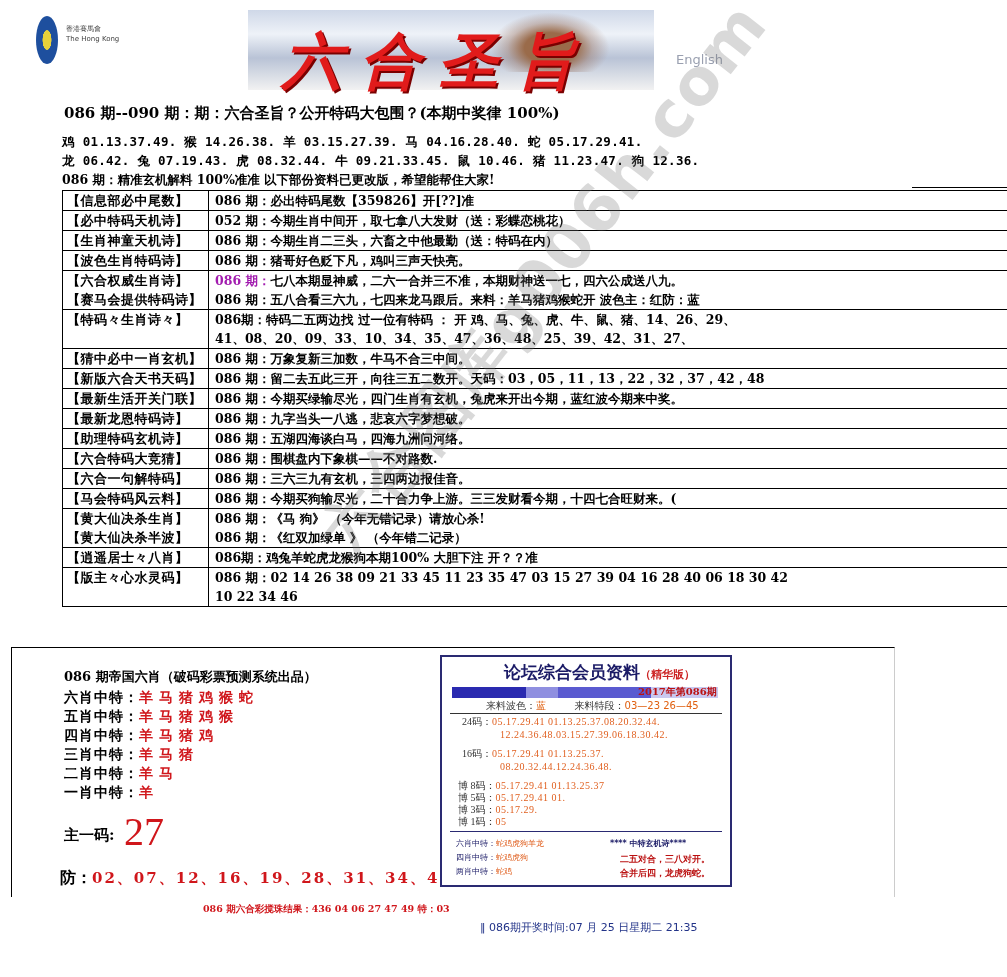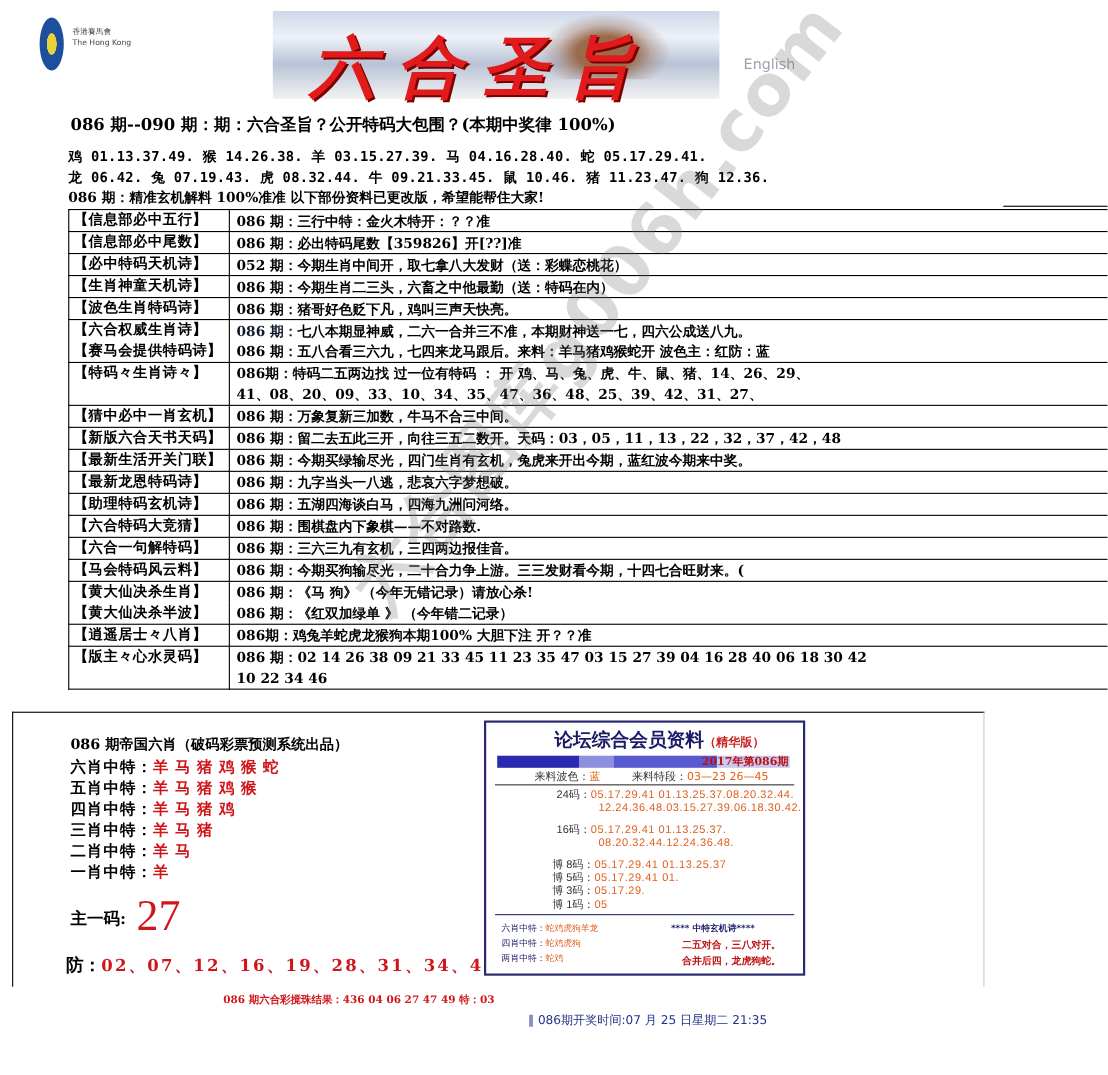--- a/index.html
+++ b/index.html
@@ -23,42 +23,42 @@
   .hr-right { left:912px; top:187px; width:95px; height:1px; background:#000; }
   
   table.main { position:absolute; left:62px; top:190px; border-collapse:collapse; width:945px; }
   table.main td { border-top:1px solid #000; border-bottom:1px solid #000; font-size:12.5px; font-weight:bold; padding:0 6px; height:19px; line-height:19px; vertical-align:top; white-space:nowrap; }
   table.main td.lbl { width:135px; border-left:1px solid #000; border-right:1px solid #000; font-size:13px; letter-spacing:0.5px; padding-left:4px; }
   table.main td.val { border-right:none; }
   table.main tr.nob td.val { border-bottom:none; }
   table.main tr.not td.val { border-top:none; }
   table.main tr.nob td.lbl { border-bottom:none; }
   table.main tr.not td.lbl { border-top:none; }
-  .red { color:#0f172a; }
+  .red { color:#a21caf; }
   .two-line { line-height:19px; }
   
   .bl-box { left:11px; top:647px; width:882px; height:249px; border-left:1px solid #000; border-top:1px solid #000; border-right:1px solid #ccc; }
   .bl-title { left:64px; top:668px; font-size:13px; font-weight:bold; }
   .bl-row { left:64px; font-size:14px; font-weight:bold; letter-spacing:1px; }
   .bl-row .zs { color:#d0161b; letter-spacing:6px; }
   .main-code-lbl { left:64px; top:826px; font-size:15px; font-weight:bold; }
   .main-code { left:124px; top:808px; font-size:40px; color:#d0161b; font-family:"Liberation Serif",serif; }
   .fang { left:60px; top:868px; font-size:16px; font-weight:bold; }
   .fang .nums { color:#d0161b; letter-spacing:2px; font-size:15px; }
   
   .card { left:440px; top:655px; width:288px; height:228px; border:2px solid #2a2a72; background:#fff;text-align:center; }
   .card-title { left:62px; top:4px; font-size:17px; font-weight:bold; color:#1a1a66; font-family:"DejaVu Sans",sans-serif; }
   .card-title .sub { font-size:11px; color:#c22; }
   .card-bar { left:10px; top:30px; width:266px; height:11px;
     background:linear-gradient(90deg,#2a2ab0 0 28%,#8f8fe0 28% 40%,#5a5ad0 40% 75%,#c9c9f0 75%); }
   .card-year { left:196px; top:28px; font-size:10px; font-weight:bold; color:#b11; }
   .card-info { left:44px; top:42px; font-size:10px; color:#333; font-family:"DejaVu Sans",sans-serif; }
   .card-info .o { color:#e06010; }
   .card-hr { left:8px; width:272px; height:1px; background:#333; }
-  .card-line { font-family:Liberation Sans, sans-serif; font-size:10px; color:#333;margin-left:44px; }
+  .card-line { font-family:Liberation Serif, serif; font-size:10px; color:#333; }
   .card-line .o { color:#e06020; letter-spacing:0.5px; }
   .card-foot { font-family:"DejaVu Sans",sans-serif; font-size:8px; color:#1a1a66; }
   .card-foot .o { color:#e06020; }
   .card-poem { font-family:"DejaVu Sans",sans-serif; font-size:9px; font-weight:bold; color:#b11; }
   
   .foot-red { left:203px; top:903px; font-size:9.5px; color:#d0161b; font-weight:bold; }
   .foot-blue { left:480px; top:901px; font-size:11px; color:#223388; font-family:"DejaVu Sans",sans-serif;margin-top:19px; }
   
   .watermark { left:300px; top:520px; font-size:64px; font-weight:bold; color:rgba(120,120,120,0.28);
     transform:rotate(-52deg); transform-origin:left top; white-space:nowrap; font-family:"DejaVu Sans",sans-serif; letter-spacing:2px; }
@@ -77,24 +77,20 @@
 <div class="abs english">English</div>
 <div class="abs headline">086 期--090 期：期：六合圣旨？公开特码大包围？(本期中奖律 100%)</div>
 
 <div class="abs zodiac-line" style="top:134px;">鸡 01.13.37.49. 猴 14.26.38. 羊 03.15.27.39. 马 04.16.28.40. 蛇 05.17.29.41.</div>
 <div class="abs zodiac-line" style="top:153px;">龙 06.42. 兔 07.19.43. 虎 08.32.44. 牛 09.21.33.45. 鼠 10.46. 猪 11.23.47. 狗 12.36.</div>
 <div class="abs note-line">086 期：精准玄机解料 100%准准    以下部份资料已更改版，希望能帮住大家!</div>
 <div class="abs hr-right"></div>
 
 <table class="main">
   <tbody>
-    <tr>
-        <td class="lbl">【信息部必中五行】</td>
-        <td class="val">086 期：三行中特：金火木特开：？？准</td>
-      </tr>
     <tr>
         <td class="lbl">【信息部必中尾数】</td>
         <td class="val">086 期：必出特码尾数【359826】开[??]准</td>
       </tr>
     <tr>
         <td class="lbl">【必中特码天机诗】</td>
         <td class="val">052 期：今期生肖中间开，取七拿八大发财（送：彩蝶恋桃花）</td>
       </tr>
     <tr>
         <td class="lbl">【生肖神童天机诗】</td>

